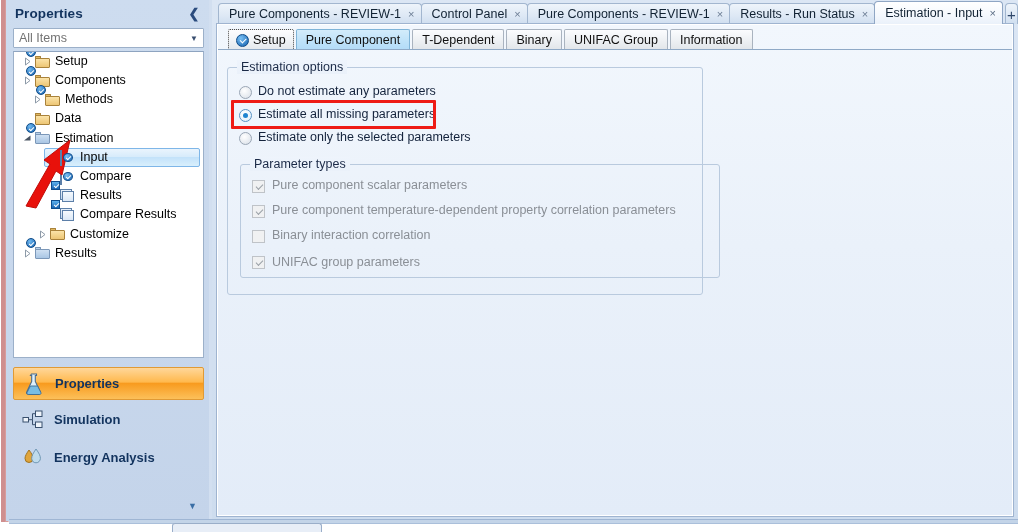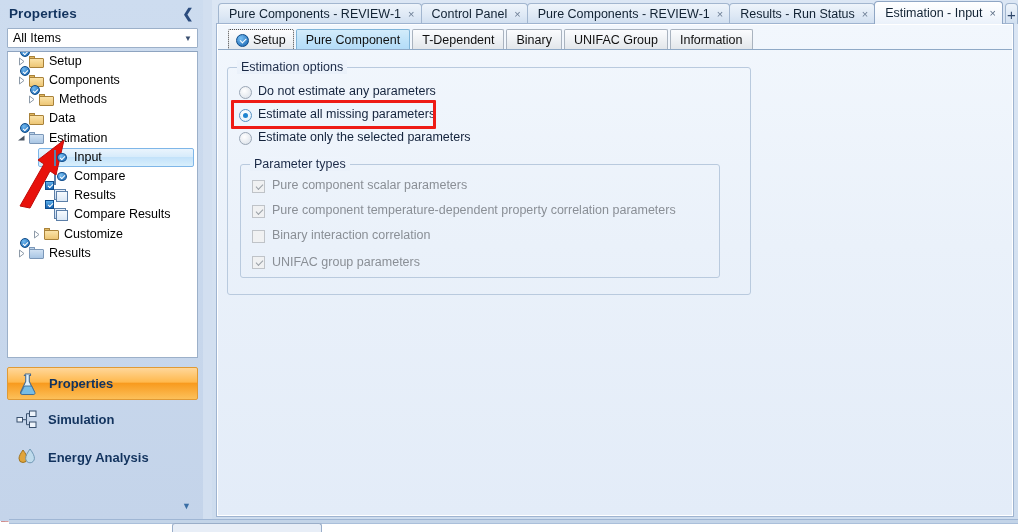--- a/index.html
+++ b/index.html
@@ -35,21 +35,21 @@
     position: absolute; left: 172px; bottom: 0px; width: 150px; height: 9px;
     background: #e8eef7;
     border: 1px solid #9aaec9;
     border-bottom: none;
     border-radius: 3px 3px 0 0;
     box-sizing: border-box;
   }
 
   
   .left-panel {
-    position: absolute; left: 0; top: 0; width: 203px; height: 521px;
+    position: absolute; left: 6px; top: 0; width: 203px; height: 521px;
     background: linear-gradient(to bottom, #cddcef 0%, #c4d4ea 100%);
     box-sizing: border-box;
   }
   .panel-head {
     position: absolute; left: 0; top: 0; width: 203px; height: 27px;
     display: flex; align-items: center;
   }
   .panel-title {
     margin-left: 9px;
     font-size: 13.5px;
@@ -73,21 +73,21 @@
     background: #ffffff;
     border: 1px solid #9cb0c9;
     box-sizing: border-box;
     display: flex; align-items: center;
     border-radius: 1px;
   }
   .combo-text {
     flex: 1 1 auto;
     padding-left: 5px;
     font-size: 12.5px;
-    color: #000000;
+    color: #737373;
     white-space: nowrap; overflow: hidden;
   }
   .combo-arrow {
     width: 18px; height: 18px;
     display: flex; align-items: center; justify-content: center;
     color: #3a4f70;
     font-size: 8px;
   }
 
   
@@ -373,21 +373,21 @@
     background: transparent;
   }
   .groupbox > .gb-legend {
     position: absolute; top: -8px; left: 9px;
     padding: 0 4px;
     font-size: 12.5px;
     color: #1b2a47;
     background: linear-gradient(to bottom, #eef4fc, #eaf1fa);
     white-space: nowrap;
   }
-  #estimation-options { left: 9px; top: 42px; width: 524px; height: 228px; }
+  #estimation-options { left: 9px; top: 42px; width: 476px; height: 228px; }
   #parameter-types { left: 12px; top: 96px; width: 480px; height: 114px; }
 
   .radio-row {
     position: absolute;
     display: flex; align-items: center;
     height: 16px;
     font-size: 12.5px;
     color: #14233c;
     white-space: nowrap;
     cursor: pointer;

